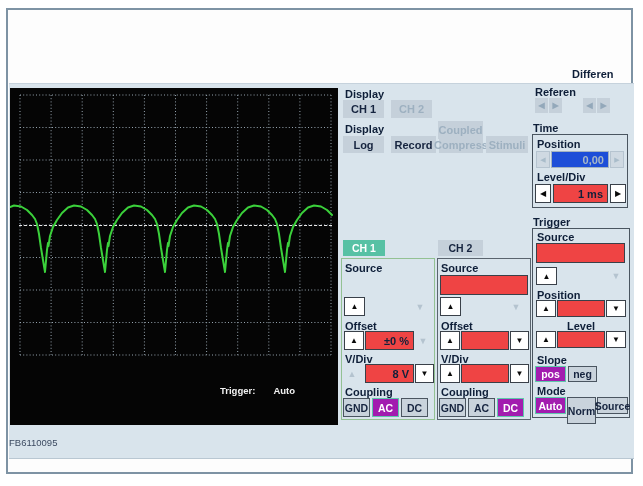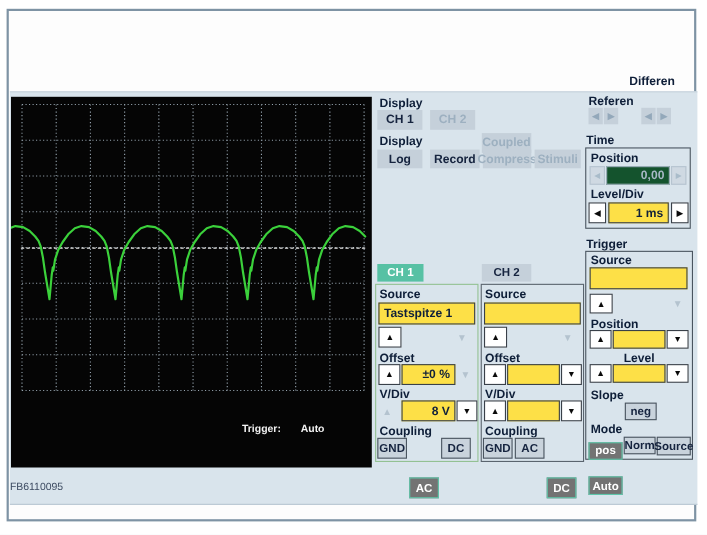--- a/index.html
+++ b/index.html
@@ -14,32 +14,32 @@
   .scope-status{position:absolute;left:210px;top:268px;width:112px;display:flex;
                 color:#f2f2f2;font-size:9.5px;font-weight:bold;margin-top:29px;}
   .scope-status .val{margin-left:18px;}
   .lbl{position:absolute;font-size:11px;font-weight:bold;color:#0e1e38;white-space:nowrap;line-height:11px;}
   .flat{position:absolute;background:#c5d0da;font-size:11px;font-weight:bold;color:#16243f;
         display:flex;align-items:center;justify-content:center;box-sizing:border-box;}
   .flat.dis{color:#9db0c0;}
   .flat .chev{font-size:8px;color:#93a8ba;}
   .btn{position:absolute;background:#c9d3dc;border:1px solid #4a5560;font-size:10.5px;font-weight:bold;
        color:#16243f;display:flex;align-items:center;justify-content:center;box-sizing:border-box;}
-  .btn.teal{background:#737373;border-color:#5fc7ab;color:#fff;margin-top:36px;}
+  .btn.teal{background:#a21caf;border-color:#5fc7ab;color:#fff;}
   .tab{position:absolute;font-size:10.5px;font-weight:bold;display:flex;align-items:center;justify-content:center;box-sizing:border-box;}
   .tab.active{background:#57c1a4;color:#fff;}
   .tab.idle{background:#c5d0da;color:#16243f;}
   .box{position:absolute;border:1px solid #4a5560;box-sizing:border-box;}
   .panel{position:absolute;box-sizing:border-box;}
   .panel.ch1{border:1px solid #93c193;}
   .panel.ch2{border:1px solid #5a646e;}
-  .field{position:absolute;background:#fde047;border:1px solid #394049;font-size:11px;font-weight:bold;
+  .field{position:absolute;background:#ef4444;border:1px solid #394049;font-size:11px;font-weight:bold;
          color:#10203a;display:flex;align-items:center;padding:0 4px;box-sizing:border-box;white-space:nowrap;}
   .field.right{justify-content:flex-end;}
-  .field.gray{color:#a8b8c6;border-color:#a3b3c0;background:#14532d;}
+  .field.gray{color:#a8b8c6;border-color:#a3b3c0;background:#1d4ed8;}
   .spin{position:absolute;background:#fff;border:1px solid #394049;display:flex;align-items:center;
         justify-content:center;font-size:8px;color:#0a0a0a;box-sizing:border-box;}
   .spin.gray{border:none;background:transparent;color:#b4c3cf;font-size:9px;}
   .flatarrow{position:absolute;background:#cfd9e2;border:1px solid #b6c4d0;display:flex;align-items:center;
         justify-content:center;font-size:7px;color:#a9bcca;box-sizing:border-box;}
   .footer-label{position:absolute;left:9px;top:437px;font-size:9.5px;color:#3c4a61;}
 </style>
 </head>
 <body>
 
@@ -149,29 +149,28 @@
     </div>
   <div class="field" style="left:557px;top:331px;width:48px;height:17px;"></div>
   <div class="spin" style="left:606px;top:331px;width:20px;height:17px;">
       <span>▼</span>
     </div>
   <div class="lbl" style="left:537px;top:355px;">Slope</div>
   <div class="btn teal" style="left:535px;top:366px;width:31px;height:16px;">pos</div>
   <div class="btn" style="left:568px;top:366px;width:29px;height:16px;">neg</div>
   <div class="lbl" style="left:537px;top:386px;">Mode</div>
   <div class="btn teal" style="left:535px;top:397px;width:31px;height:17px;">Auto</div>
-  <div class="btn" style="left:567px;top:397px;width:29px;height:16px;">Norm</div>
+  <div class="btn" style="left:567px;top:397px;width:29px;height:27px;">Norm</div>
   <div class="btn" style="left:597px;top:397px;width:31px;height:17px;">Source</div>
 
   <div class="tab active" style="left:343px;top:240px;width:42px;height:16px;">CH 1</div>
   <div class="tab idle" style="left:438px;top:240px;width:45px;height:16px;">CH 2</div>
 
   <div class="panel ch1" style="left:341px;top:258px;width:94px;height:162px;"></div>
   <div class="lbl" style="left:345px;top:263px;">Source</div>
-  <div class="field" style="left:344px;top:275px;width:88px;height:20px;">Tastspitze 1</div>
   <div class="spin" style="left:344px;top:297px;width:21px;height:19px;">
       <span>▲</span>
     </div>
   <div class="spin gray" style="left:412px;top:300px;width:16px;height:14px;">
       <span>▼</span>
     </div>
   <div class="lbl" style="left:345px;top:321px;">Offset</div>
   <div class="spin" style="left:344px;top:331px;width:20px;height:19px;">
       <span>▲</span>
     </div>

